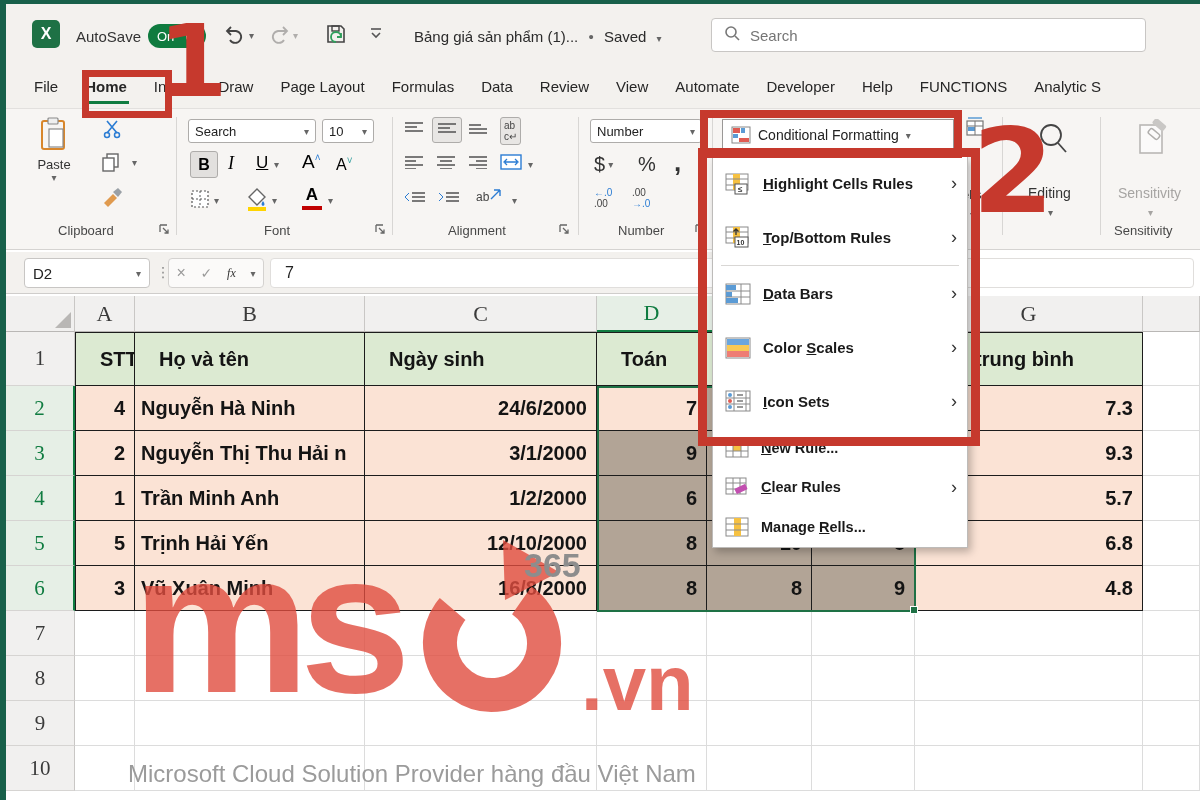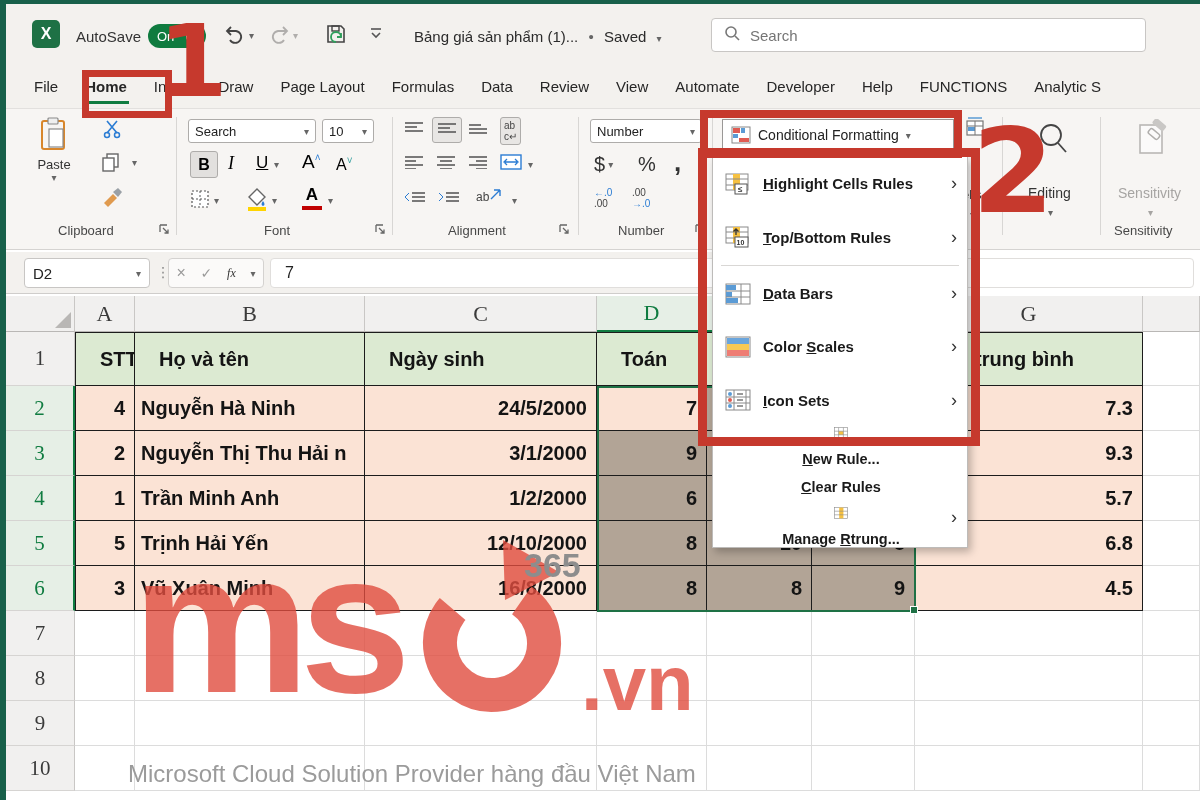--- a/index.html
+++ b/index.html
@@ -88,21 +88,21 @@
   #corner-tri { position:absolute; right:3px; bottom:3px; width:0; height:0;
     border-left:16px solid transparent; border-bottom:16px solid #b9b7b5;}
 
   #sel-range { position:absolute; left:597px; top:386px; width:319px; height:226px; border:2px solid #1e7145; z-index:6; pointer-events:none;}
   #sel-handle { position:absolute; right:-4px; bottom:-4px; width:8px; height:8px; background:#1e7145; border:1px solid #fff;}
 
   
   #cf-menu { position:absolute; left:712px; top:156px; width:256px; height:392px; background:#fff;
     border:1px solid #bdbbb9; box-shadow:3px 4px 8px rgba(0,0,0,.25); z-index:50; display:flex; flex-direction:column;}
   .mi { display:flex; align-items:center; gap:12px; padding:0 10px 0 12px; font-size:15px; font-weight:bold; color:#1a1a1a;}
-  .mi-lg { height:54px; } .mi-sm { height:40px; font-size:14.5px;flex-direction:column;}
+  .mi-lg { height:54px; } .mi-sm { height:40px; font-size:14.5px;}
   .mi .arrow { margin-left:auto; font-weight:normal; font-size:18px; color:#333;}
   .mi .u { text-decoration:underline; }
   .menu-sep { height:1px; background:#d9d7d5; margin:1px 8px;}
 
   
   .red-frame { position:absolute; border:9px solid #c6392d; z-index:70; pointer-events:none;}
   #frame-home { left:82px; top:70px; width:90px; height:48px; border-width:7px;}
   #frame-cfbtn { left:700px; top:110px; width:262px; height:48px; border-width:8px;}
   #frame-cfmenu { left:698px; top:148px; width:282px; height:298px;}
   .red-num { position:absolute; z-index:75; color:#c6392d; font-weight:900; font-family:"DejaVu Sans", sans-serif; pointer-events:none;}
@@ -475,21 +475,21 @@
   <div class="cell c-b r-1 greenrow bt">Họ và tên</div>
   <div class="cell c-c r-1 greenrow bt">Ngày sinh</div>
   <div class="cell c-d r-1 greenrow bt">Toán</div>
   <div class="cell c-e r-1 greenrow bt"></div>
   <div class="cell c-f r-1 greenrow bt"></div>
   <div class="cell c-g r-1 greenrow bt" style="padding-left:60px;">trung bình</div>
   <div class="empty c-h r-1"></div>
 
   <div class="cell c-a r-2 peach right bl">4</div>
   <div class="cell c-b r-2 peach">Nguyễn Hà Ninh</div>
-  <div class="cell c-c r-2 peach right">24/5/2000</div>
+  <div class="cell c-c r-2 peach right">24/6/2000</div>
   <div class="cell c-d r-2 peach right">7</div>
   <div class="cell c-e r-2 taupe right"></div>
   <div class="cell c-f r-2 taupe right"></div>
   <div class="cell c-g r-2 peach right">7.3</div>
   <div class="empty c-h r-2"></div>
 
   <div class="cell c-a r-3 peach right bl">2</div>
   <div class="cell c-b r-3 peach">Nguyễn Thị Thu Hải n</div>
   <div class="cell c-c r-3 peach right">3/1/2000</div>
   <div class="cell c-d r-3 taupe right">9</div>
@@ -515,21 +515,21 @@
   <div class="cell c-f r-5 taupe right">8</div>
   <div class="cell c-g r-5 peach right">6.8</div>
   <div class="empty c-h r-5"></div>
 
   <div class="cell c-a r-6 peach right bl">3</div>
   <div class="cell c-b r-6 peach">Vũ Xuân Minh</div>
   <div class="cell c-c r-6 peach right">16/8/2000</div>
   <div class="cell c-d r-6 taupe right">8</div>
   <div class="cell c-e r-6 taupe right">8</div>
   <div class="cell c-f r-6 taupe right">9</div>
-  <div class="cell c-g r-6 peach right">4.5</div>
+  <div class="cell c-g r-6 peach right">4.8</div>
   <div class="empty c-h r-6"></div>
 
   <div class="empty c-a r-7"></div>
     <div class="empty c-b r-7"></div>
     <div class="empty c-c r-7"></div>
     <div class="empty c-d r-7"></div>
     <div class="empty c-e r-7"></div>
     <div class="empty c-f r-7"></div>
     <div class="empty c-g r-7"></div>
     <div class="empty c-h r-7"></div>
@@ -653,21 +653,21 @@
     <span><span></span><span class="u">C</span><span>lear Rules</span></span>
     <span class="arrow">›</span>
   </div>
   <div class="mi mi-sm">
     <svg width="24" height="20" viewBox="0 0 24 20">
       <rect x="1" y="1" width="22" height="18" fill="#fff" stroke="#8a8a8a"></rect>
         <rect x="9" y="1" width="7" height="18" fill="#f6c142"></rect>
       <line x1="1" y1="7" x2="23" y2="7" stroke="#8a8a8a"></line>
         <line x1="1" y1="13" x2="23" y2="13" stroke="#8a8a8a"></line>
     </svg>
-    <span><span>Manage </span><span class="u">R</span><span>trung...</span></span>
+    <span><span>Manage </span><span class="u">R</span><span>ells...</span></span>
   </div>
 </div>
 
 <div id="watermark">
   <div id="wm-logo">
     <span id="wm-ms">ms</span>
     <svg width="170" height="185" viewBox="0 0 170 185" style="margin-left:6px;">
       <circle cx="85" cy="105" r="52" fill="none" stroke="rgba(224,76,62,.8)" stroke-width="34" stroke-dasharray="250 80" transform="rotate(-55 85 105)"></circle>
       <polygon points="96,2 152,34 98,62" fill="rgba(224,76,62,.8)"></polygon>
     </svg>

